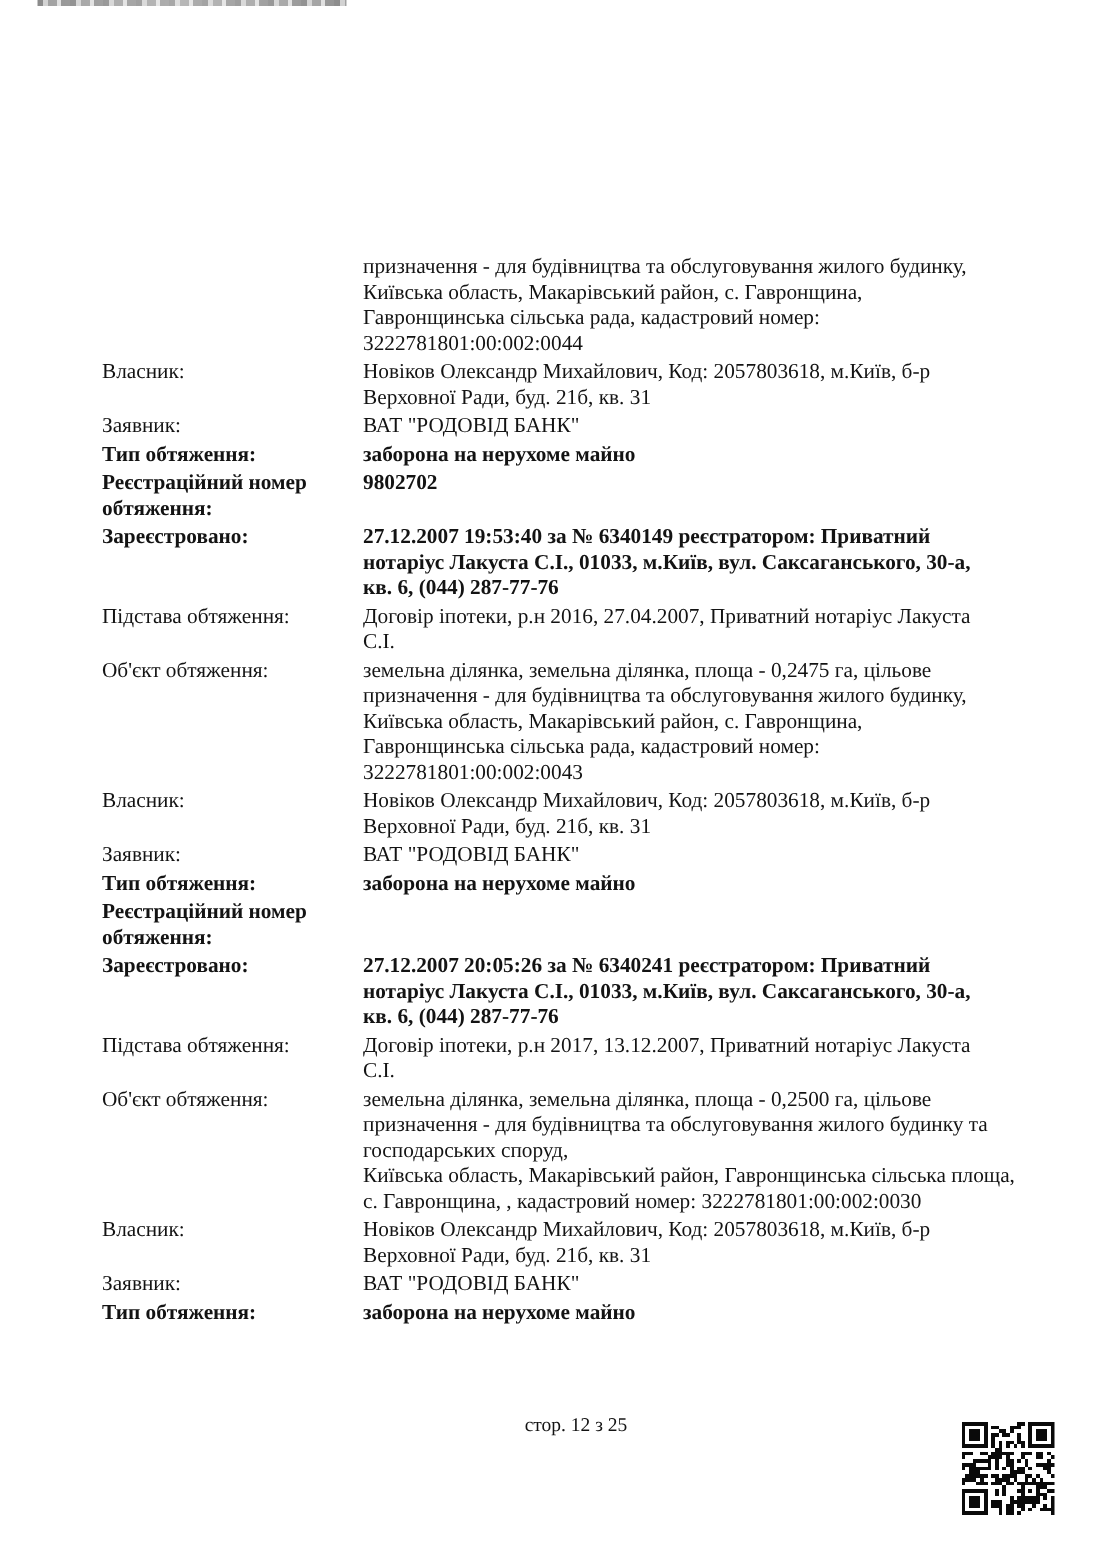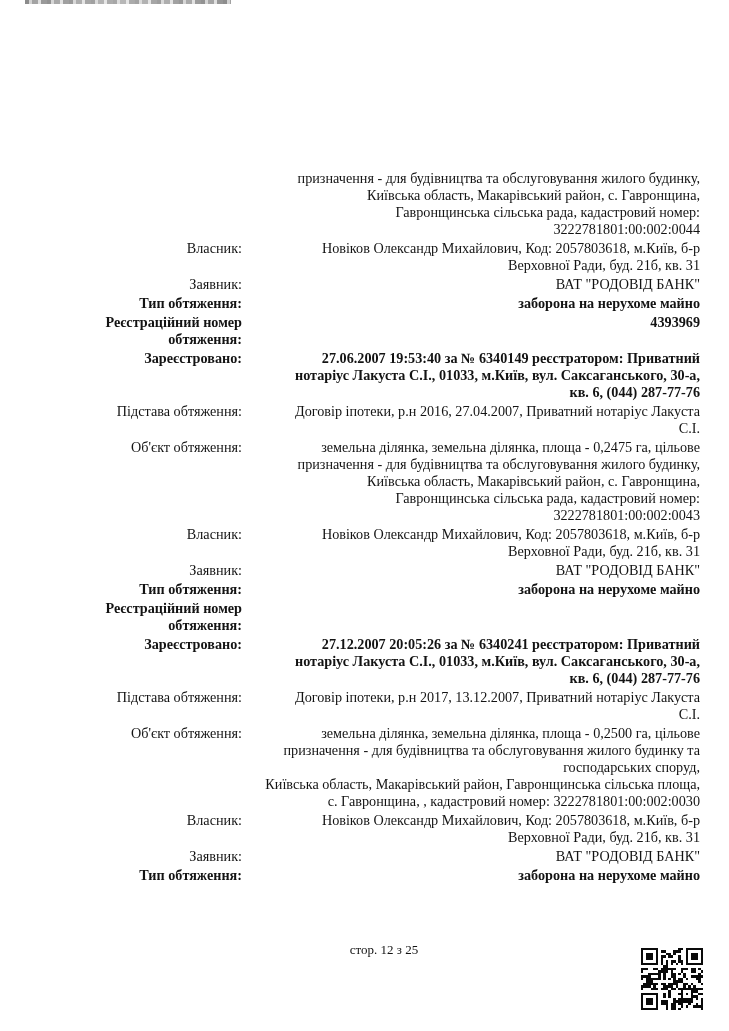--- a/index.html
+++ b/index.html
@@ -30,21 +30,20 @@
   .content {
     position: absolute;
     left: 68px;
     top: 170px;
     width: 632px;
   }
   .row {
     display: grid;
     grid-template-columns: 174px 458px;
     margin-top: 2px;
-    text-align: right;
   }
   .row.section { }
   .row:first-child { margin-top: 0; }
   .label, .value {
     font-size: 14.2px;
     line-height: 17px;
     white-space: pre-line;
   }
   .row.bold .label, .row.bold .value { font-weight: bold; }
   .page-footer {
@@ -91,26 +90,26 @@
   </div>
 
   <div class="row bold section">
     <div class="label">Тип обтяження:</div>
     <div class="value">заборона на нерухоме майно</div>
   </div>
 
   <div class="row bold">
     <div class="label">Реєстраційний номер
 обтяження:</div>
-    <div class="value">4393969</div>
+    <div class="value">9802702</div>
   </div>
 
   <div class="row bold">
     <div class="label">Зареєстровано:</div>
-    <div class="value">27.06.2007 19:53:40 за № 6340149 реєстратором: Приватний
+    <div class="value">27.12.2007 19:53:40 за № 6340149 реєстратором: Приватний
 нотаріус Лакуста С.І., 01033, м.Київ, вул. Саксаганського, 30-а,
 кв. 6, (044) 287-77-76</div>
   </div>
 
   <div class="row">
     <div class="label">Підстава обтяження:</div>
     <div class="value">Договір іпотеки, р.н 2016, 27.04.2007, Приватний нотаріус Лакуста
 С.І.</div>
   </div>
 

